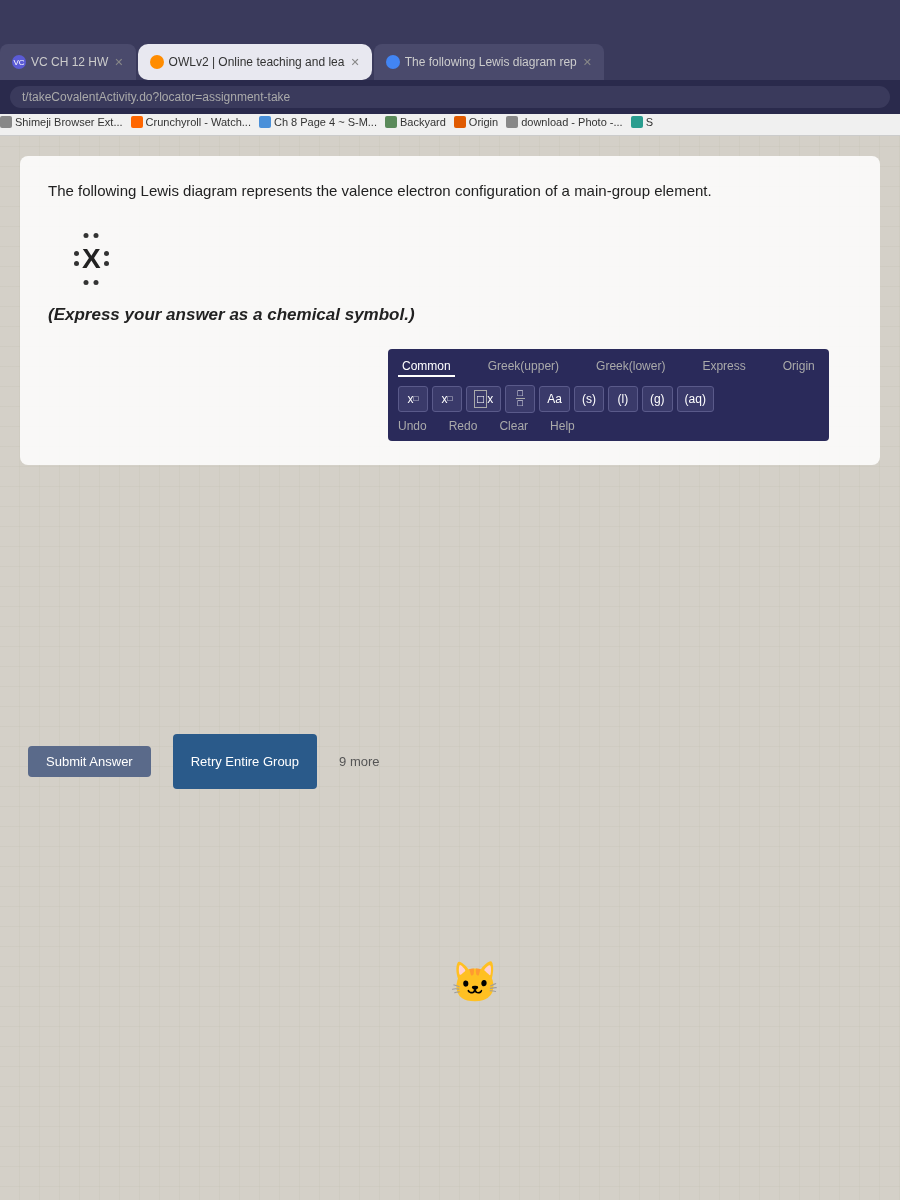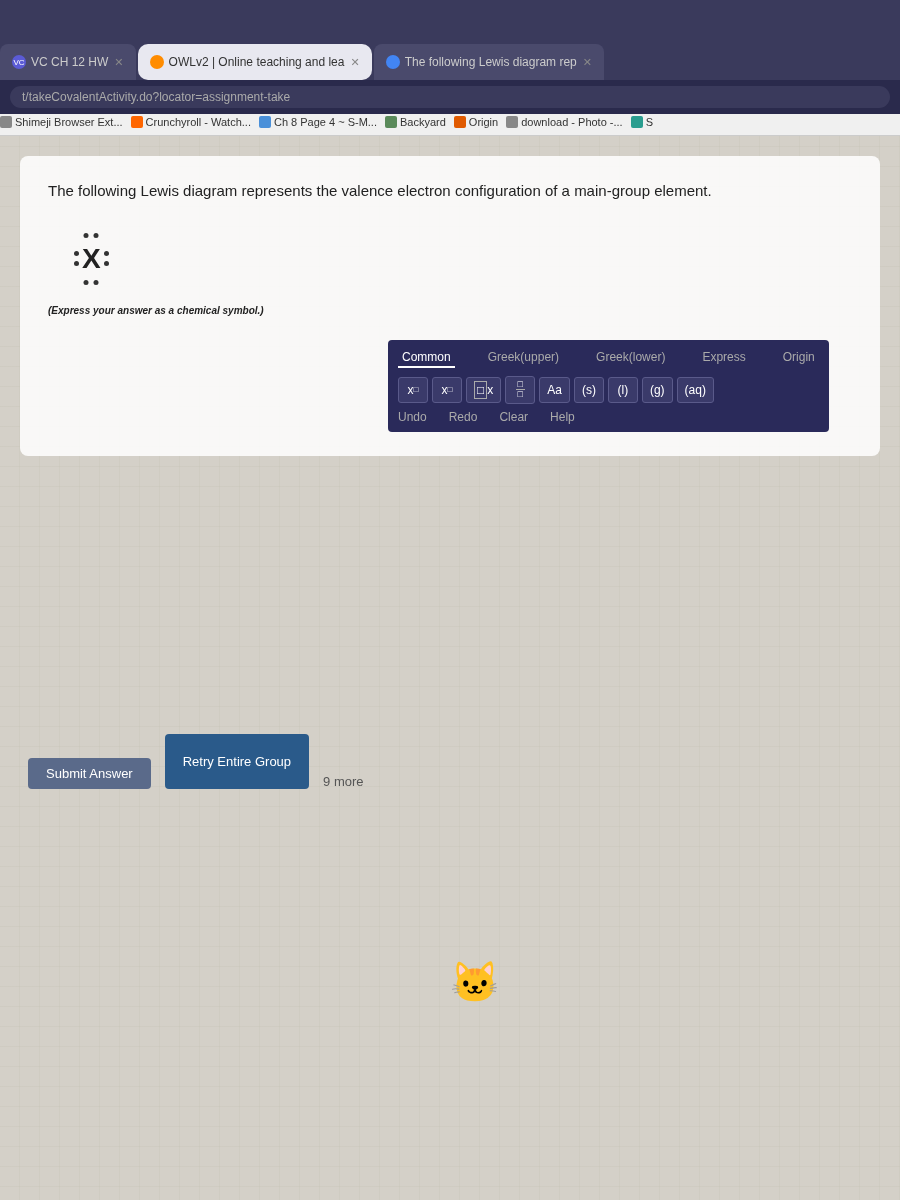--- a/index.html
+++ b/index.html
@@ -164,21 +164,21 @@
 
     .dot {
       width: 5px;
       height: 5px;
       border-radius: 50%;
       background: #333;
       display: inline-block;
     }
 
     .express-text {
-      font-size: 10px;
+      font-size: 17px;
       color: #222;
       font-style: italic;
       font-weight: bold;
       margin-bottom: 14px;
     }
 
     .element-question {
       font-size: 15px;
       color: #222;
       margin-bottom: 16px;
@@ -258,22 +258,22 @@
       color: #aaa;
     }
 
     .toolbar-footer span {
       cursor: pointer;
     }
 
     
     .bottom-actions {
       display: flex;
-      align-items: flex-end;
-      gap: 14px;
+      align-items: center;
+      gap: 22px;
       margin-top: 8px;
       position: absolute;
       left: 28px;
       top: 590px;
     }
 
     .btn-submit {
       background: #5a6a8a;
       color: white;
       border: none;

